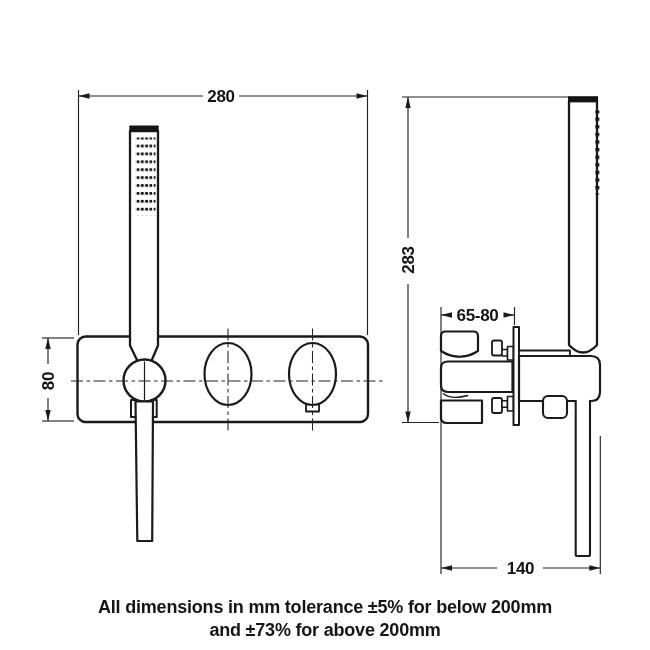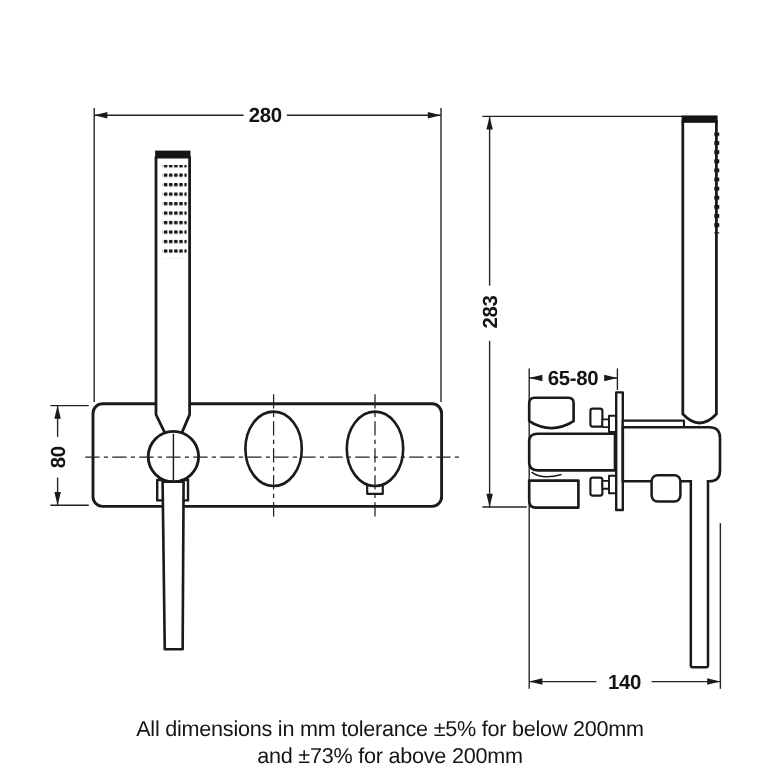--- a/index.html
+++ b/index.html
@@ -8,21 +8,21 @@
   svg{position:absolute;left:0;top:0;}
   .obj{fill:#ffffff;stroke:#1a1a1a;stroke-width:2.2;stroke-linejoin:round;}
   .obj-thin{fill:#ffffff;stroke:#1a1a1a;stroke-width:1.8;stroke-linejoin:round;}
   .detail{fill:none;stroke:#1a1a1a;stroke-width:1.3;}
   .dimline{stroke:#232323;stroke-width:1.15;fill:none;}
   .centerline{stroke:#232323;stroke-width:1.05;fill:none;stroke-dasharray:12 3.5 3.5 3.5;}
   .arrow{fill:#1a1a1a;stroke:none;}
   .dim{font-family:"Liberation Sans", sans-serif;font-size:17px;font-weight:bold;fill:#141414;letter-spacing:-0.3px;}
   .solidfill{fill:#141414;stroke:none;}
   .note{position:absolute;left:0;top:562px;width:650px;text-align:center;color:#151515;
-        font-size:18px;font-weight:normal;line-height:22.5px;letter-spacing:-0.2px;}
+        font-size:18px;font-weight:bold;line-height:22.5px;letter-spacing:-0.2px;}
 </style>
 </head>
 <body>
 
 <div class="canvas">
 <svg width="650" height="650" viewBox="0 0 650 650">
   <defs>
     <pattern id="dotgrid" width="4.25" height="7.9" patternUnits="userSpaceOnUse">
       <rect x="0.6" y="0" width="2.9" height="2.8" rx="0.7" fill="#141414"></rect>
     </pattern>

